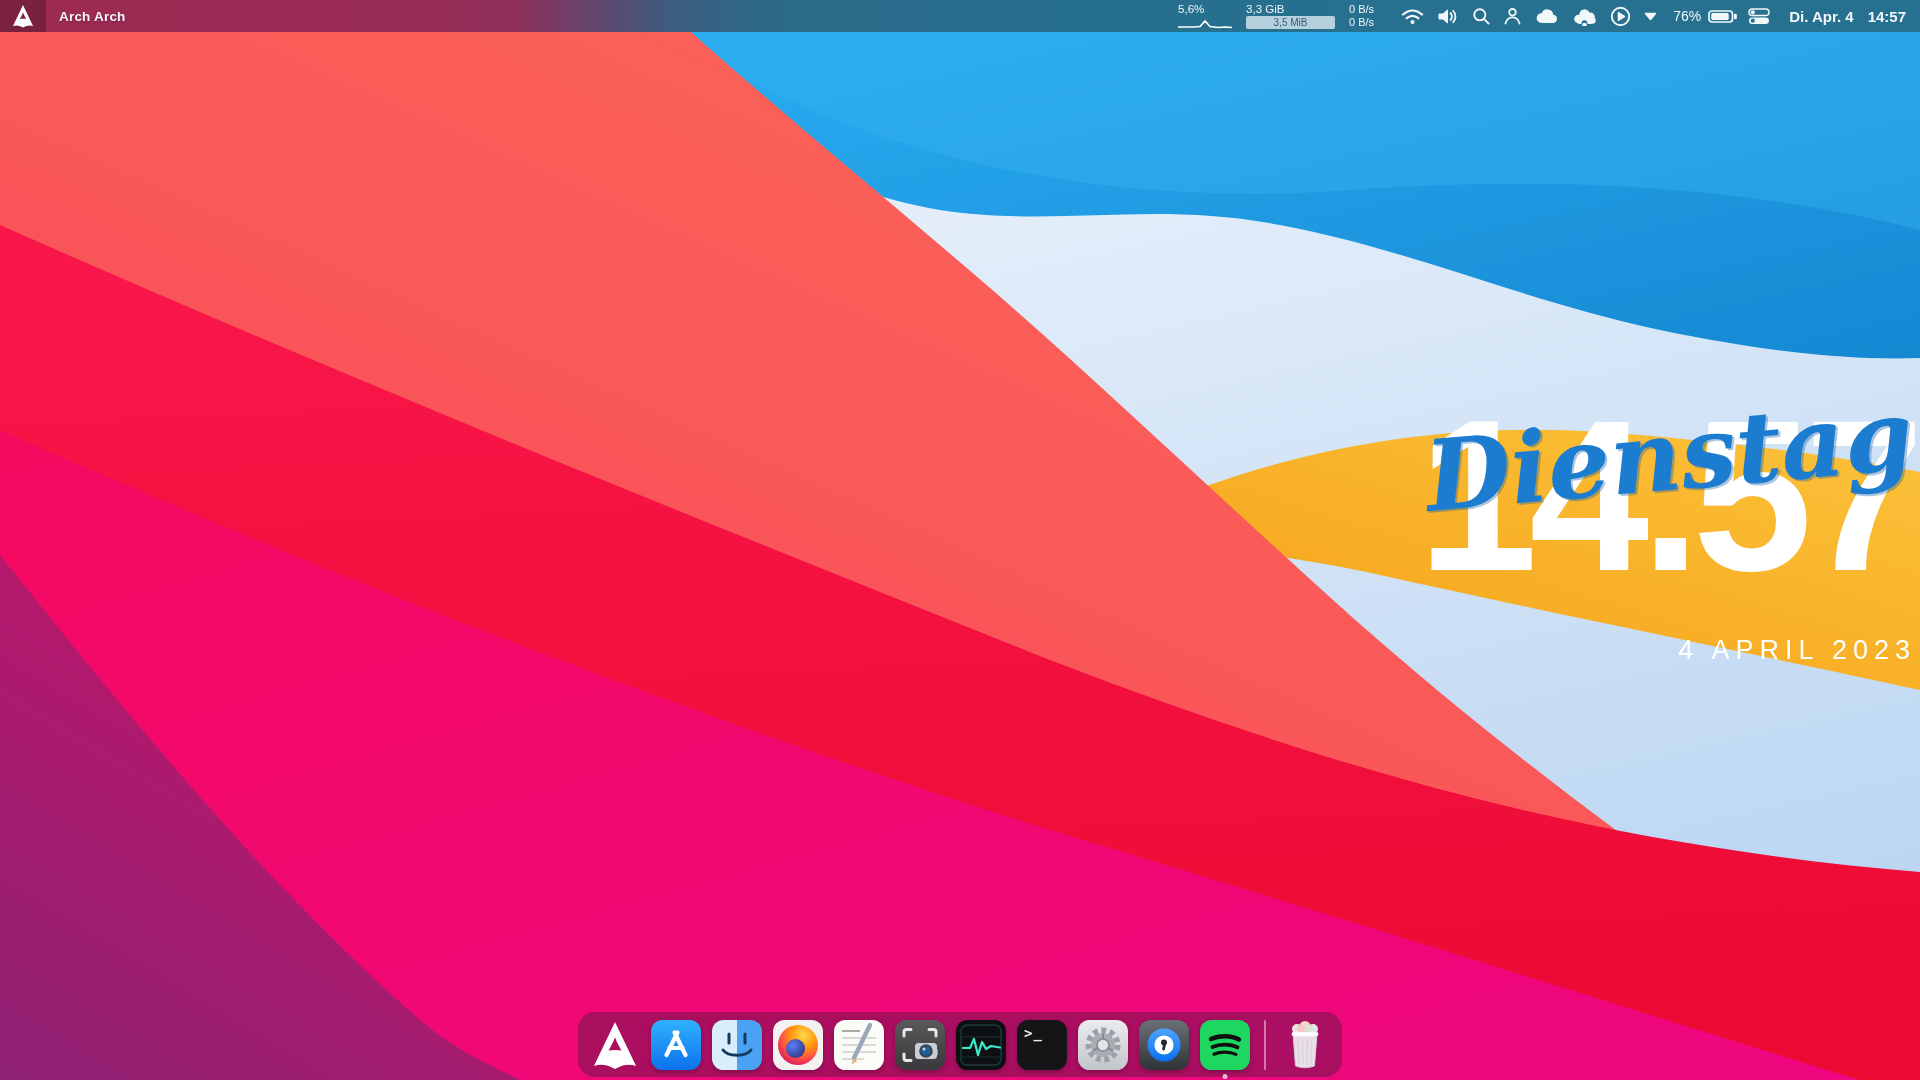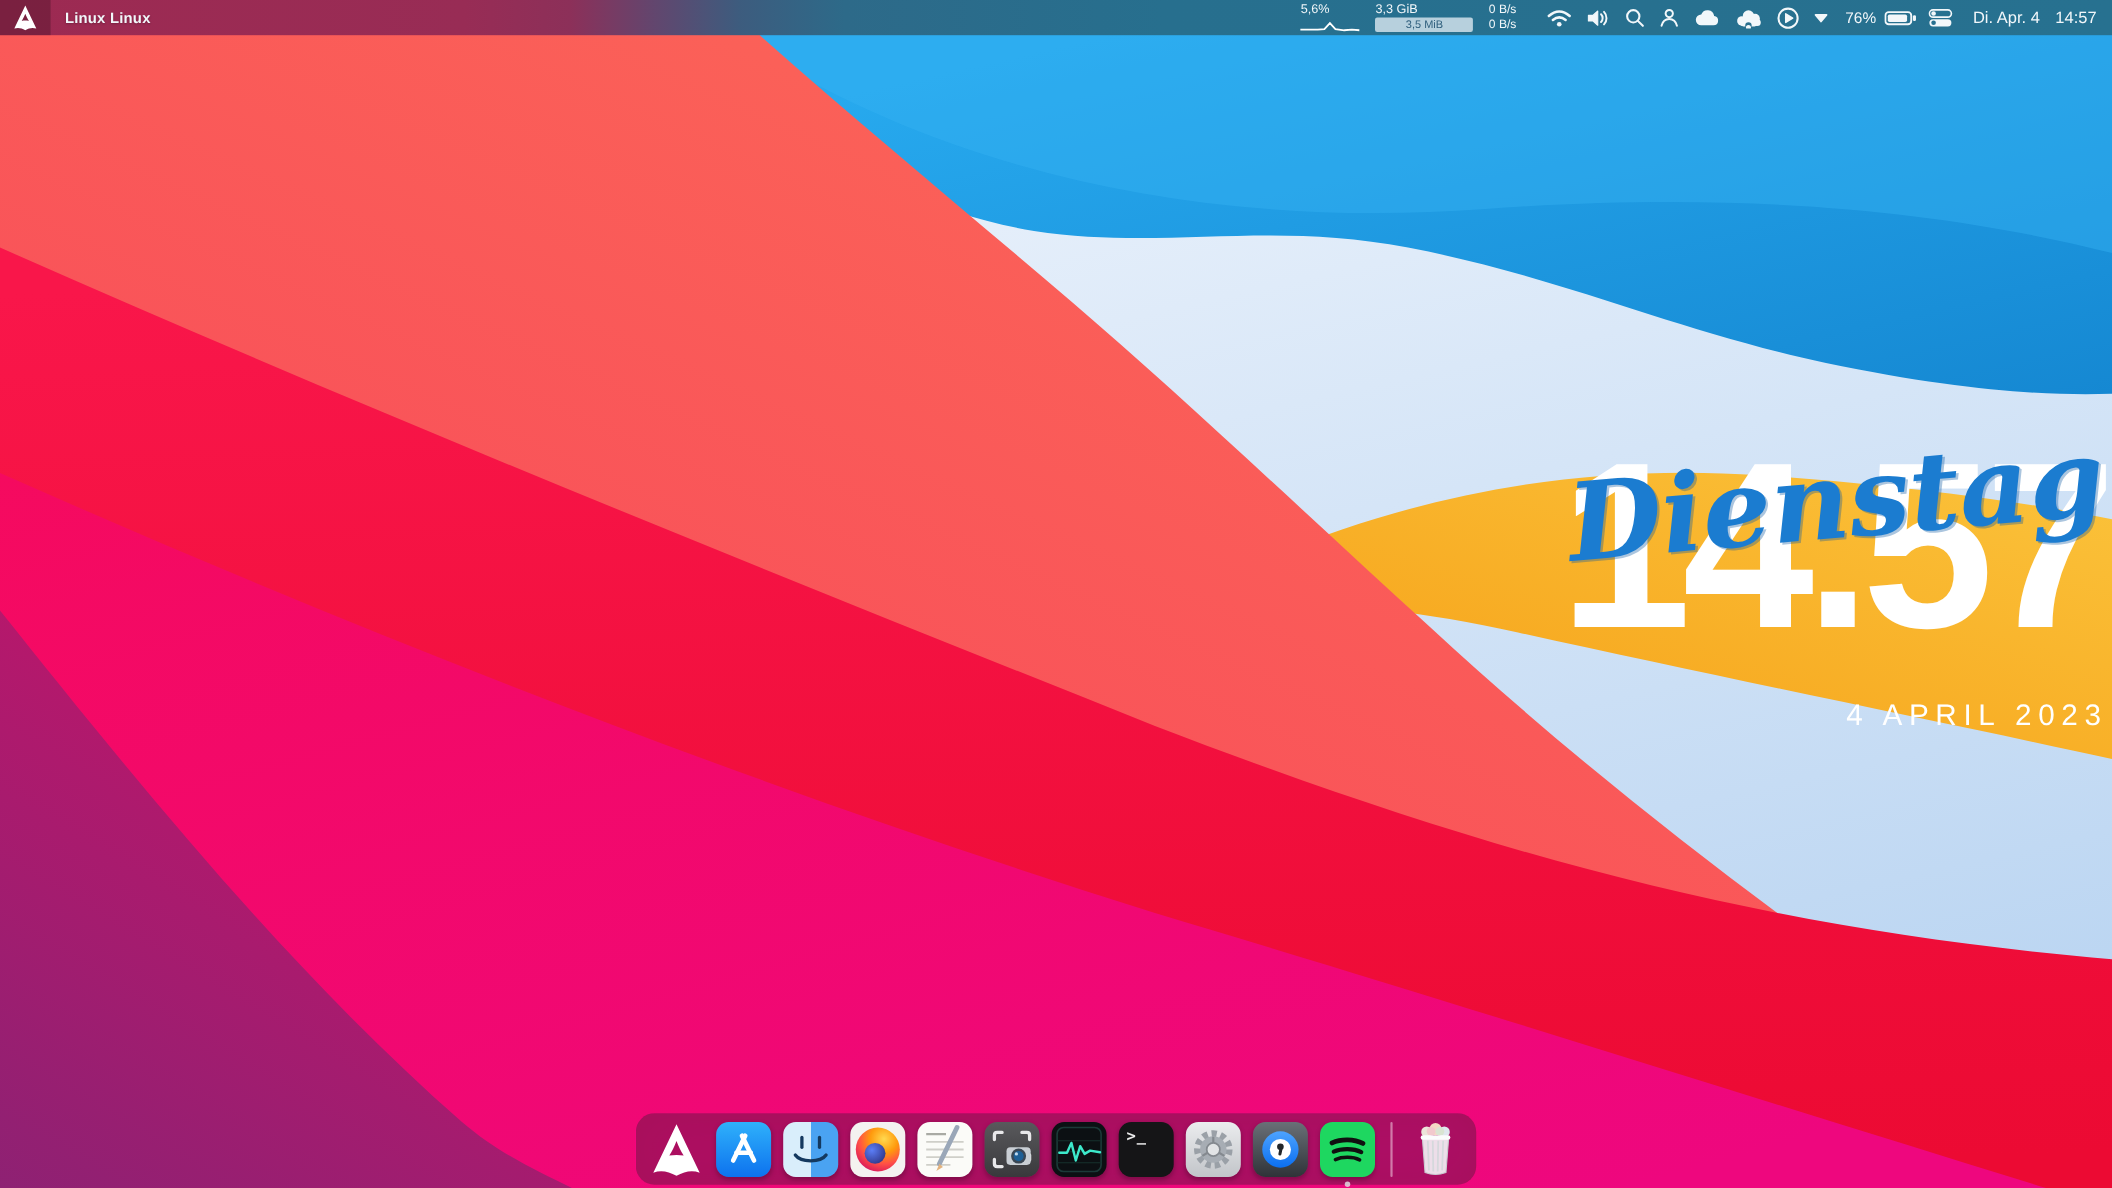--- a/index.html
+++ b/index.html
@@ -23,22 +23,22 @@
   .app-title { margin-left:13px; font-size:13.5px; font-weight:bold; letter-spacing:.2px;
                text-shadow:0 1px 2px rgba(0,0,0,.25); }
   .mb-right { display:flex; align-items:center; height:100%; padding-right:14px; }
   .stat { display:flex; flex-direction:column; justify-content:center;
           gap:1px; margin-right:14px; font-size:11.5px; line-height:12px; }
   .ram-bar { width:89px; height:13px; border-radius:2px; background:rgba(224,236,244,0.78);
              color:#2e5e7c; font-size:10px; line-height:13px; text-align:center; overflow:hidden; }
   .net-line { font-size:11px; line-height:11.5px; }
   .tray-btn { display:flex; align-items:center; justify-content:center; margin-left:13px; cursor:pointer; }
   .battery-pct { margin-left:16px; font-size:14px; }
-  .mb-date { margin-left:18px; font-size:15px; font-weight:400; }
-  .mb-time { margin-left:14px; font-size:15px; font-weight:400; }
+  .mb-date { margin-left:18px; font-size:15px; font-weight:700; }
+  .mb-time { margin-left:14px; font-size:15px; font-weight:700; }
 
   
   .clock { position:absolute; left:0; right:4px; top:388px; text-align:right; z-index:2; pointer-events:none; }
   .big-time { font-size:215px; line-height:1; font-weight:800; letter-spacing:-8px; color:#fff; }
   .weekday { position:absolute; left:0; right:0; top:72px;
              font-family:"DejaVu Serif", serif; font-style:italic; font-weight:bold;
              font-size:98px; color:#1b7cd0; transform:rotate(-5deg);
              text-shadow:2px 2px 0 rgba(13,90,160,.35); }
   .clock-date { margin-top:32px; font-size:27px; letter-spacing:6px; color:#fff; font-weight:400; }
 
@@ -128,21 +128,21 @@
 </svg>
 
 <header class="menubar">
   <div class="mb-left">
     <div class="arch-box">
       <svg width="24" height="24" viewBox="0 0 48 48">
         <path fill="#fff" fill-rule="evenodd" d="M24 2 L44 44 C37.5 41.6 31 42.8 24 47 C17 42.8 10.5 41.6 4 44 Z
              M24 17 C22 22 20 26 17.5 30 C21.8 29.2 26.2 29.2 30.5 30 C28 26 26 22 24 17 Z"></path>
       </svg>
     </div>
-    <span class="app-title">Linux Linux</span>
+    <span class="app-title">Arch Arch</span>
   </div>
 
   <div class="mb-right">
     <div class="stat">
       <span>5,6%</span>
       <svg width="54" height="13" viewBox="0 0 54 13">
         <polyline points="0,11 16,11 22,10.5 27,5 32,10.5 40,11.5 47,11 54,11.5" fill="none" stroke="#ffffff" stroke-width="1.6"></polyline>
       </svg>
     </div>
     <div class="stat">

